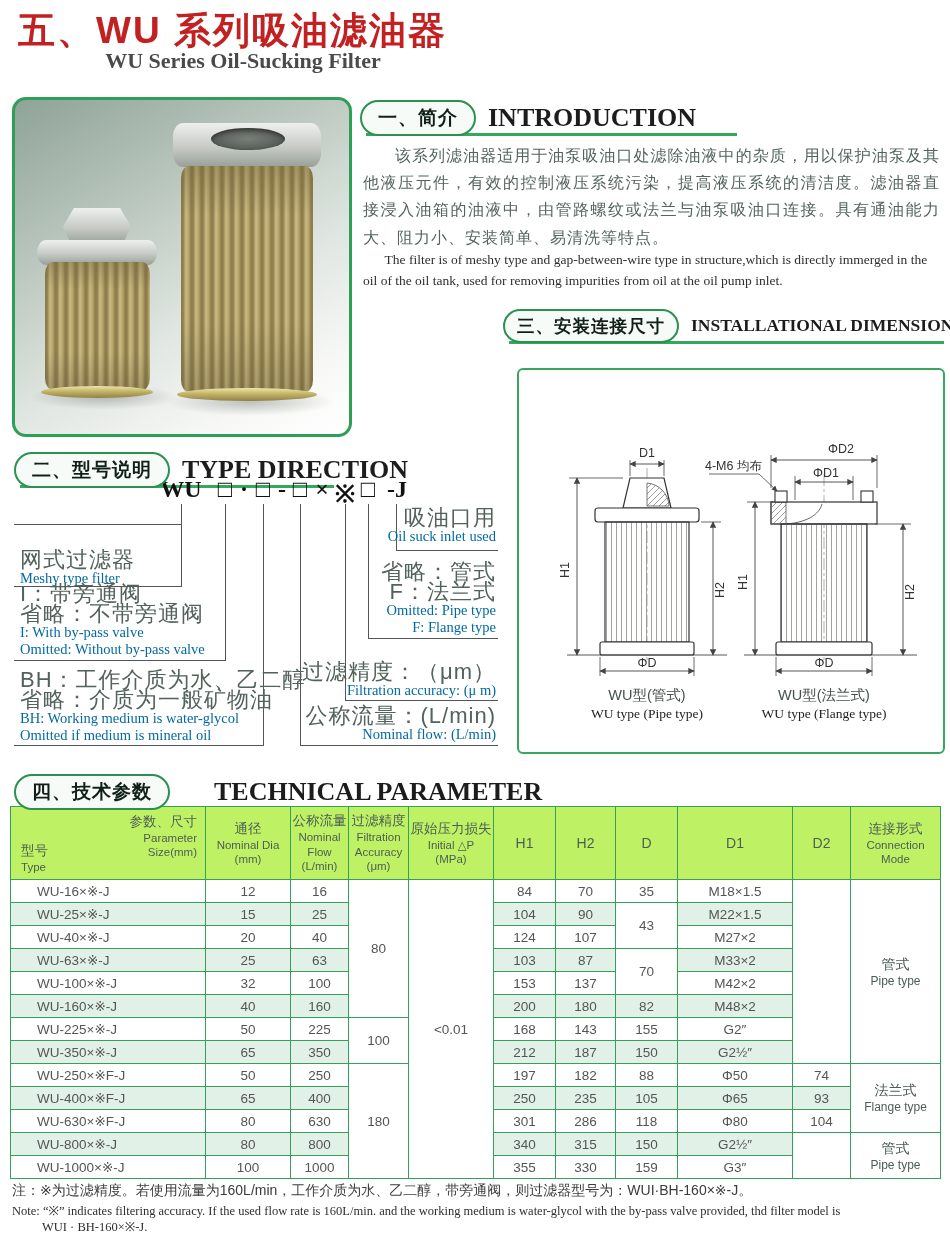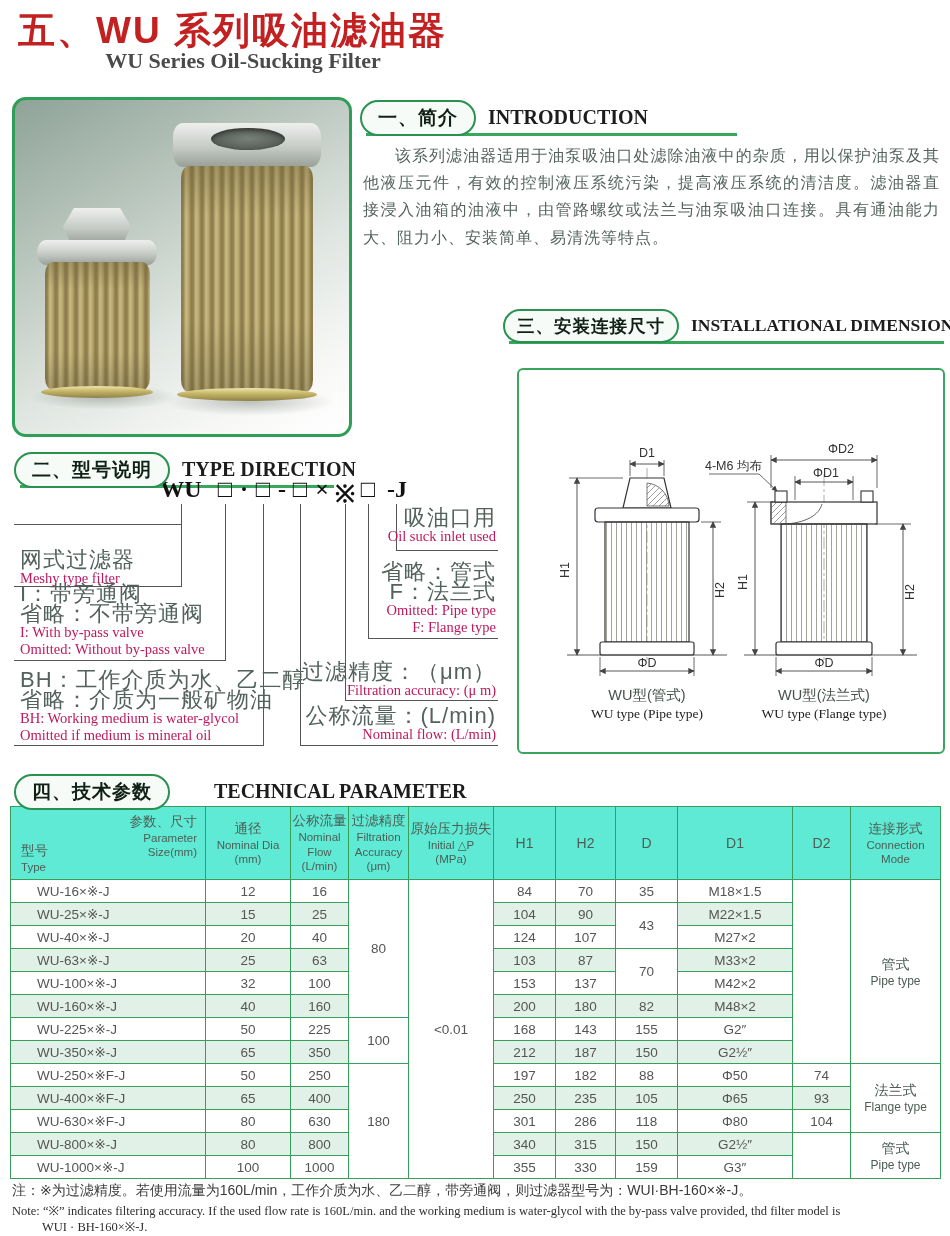--- a/index.html
+++ b/index.html
@@ -10,21 +10,21 @@
   .title-cn{position:absolute;left:18px;top:6px;font-size:37px;font-weight:bold;color:#c32121;letter-spacing:2px;}
   .title-en{position:absolute;left:73px;top:48px;width:340px;text-align:center;
             font-family:"Liberation Serif","DejaVu Serif",serif;font-weight:bold;font-size:22px;color:#4a4a4a;}
 
   
   .sec{position:absolute;height:37px;display:flex;align-items:center;gap:12px;}
   .sec .underline{position:absolute;left:6px;bottom:0;height:3px;background:#35a85b;}
   .pill{position:relative;z-index:2;display:inline-block;border:2px solid #2a9150;border-radius:18px;
         background:#f6fbf7;padding:3px 16px;font-size:19px;font-weight:bold;color:#102016;letter-spacing:1px;white-space:nowrap;}
   .sec-en{position:relative;z-index:2;font-family:"Liberation Serif","DejaVu Serif",serif;
-          font-weight:bold;font-size:20px;color:#1c1c1c;white-space:nowrap;}
+          font-weight:bold;font-size:26px;color:#1c1c1c;white-space:nowrap;}
   .sec.tight .pill{font-size:17.5px;padding:3px 12px;}
   .sec.tight .sec-en{font-size:17.5px;}
 
   
   .photo{position:absolute;left:12px;top:97px;width:334px;height:334px;border:3px solid #2f9e56;border-radius:14px;
          background:linear-gradient(150deg,#8fa398 0%,#b9c6bd 32%,#dfe5e0 60%,#f7f8f6 84%,#ffffff 100%);overflow:hidden;}
   .fshadow{position:absolute;background:radial-gradient(ellipse at center,rgba(60,70,60,.30),transparent 70%);}
   .pleats{position:absolute;
      background:
        linear-gradient(180deg,rgba(110,98,58,.40),rgba(255,255,255,0) 22%,rgba(255,255,255,0) 70%,rgba(90,80,50,.30)),
@@ -45,27 +45,27 @@
   .cap-cn{font-size:14.5px;fill:#47524b;}
   .cap-en{font-size:13.5px;fill:#222;font-family:"Liberation Serif","DejaVu Serif",serif;}
 
   
   .code{position:absolute;left:0;top:476px;height:30px;width:764px;}
   .code span{position:absolute;top:0;text-align:center;font-family:"Liberation Serif","DejaVu Serif",serif;
              font-weight:bold;font-size:24px;color:#111;}
   .conn-line{position:absolute;border-color:#555;}
   .lab{position:absolute;}
   .lab .cn{font-size:22px;line-height:20px;color:#53625b;letter-spacing:1px;}
-  .lab .en{font-size:14.5px;line-height:17px;color:#be185d;font-family:"Liberation Serif","DejaVu Serif",serif;}
+  .lab .en{font-size:14.5px;line-height:17px;color:#0369a1;font-family:"Liberation Serif","DejaVu Serif",serif;}
   .lab.right{text-align:right;width:214px;left:282px;}
 
   
   table.tech{position:absolute;left:10px;top:806px;width:930px;border-collapse:collapse;table-layout:fixed;}
   table.tech th,table.tech td{border:1px solid #36a05b;font-weight:normal;color:#555;text-align:center;padding:0;}
-  table.tech thead th{background:#5eead4;height:72px;}
+  table.tech thead th{background:#bef264;height:72px;}
   table.tech tbody td{height:22px;font-size:13.5px;}
   table.tech tbody tr:nth-child(even){background:#e2f1e7;}
   table.tech td.typec{text-align:left;padding-left:26px;}
   table.tech td.merged{background:#fff;}
   .hdr-cn{font-size:13.5px;color:#4e5e55;}
   .hdr-en{font-size:11.5px;color:#4e5e55;white-space:pre-line;line-height:1.25;}
   .hdr-big{font-size:14px;color:#4e5e55;}
   .diag{position:relative;background-image:linear-gradient(to bottom right,
         rgba(0,0,0,0) 49.6%, #36a05b 49.6%, #36a05b 50.45%, rgba(0,0,0,0) 50.45%);}
   .diag .tr{position:absolute;top:5px;right:8px;text-align:right;}
@@ -104,20 +104,21 @@
       <div class="rim" style="left:162px;top:288px;width:140px;height:13px;"></div>
     </div>
   </div>
 
   <div class="sec" style="left:360px;top:99px;width:380px;">
     <span class="pill">一、简介</span>
     <span class="sec-en">INTRODUCTION</span>
     <span class="underline" style="width:371px;"></span>
   </div>
   <p class="intro-cn">该系列滤油器适用于油泵吸油口处滤除油液中的杂质，用以保护油泵及其他液压元件，有效的控制液压系统污染，提高液压系统的清洁度。滤油器直接浸入油箱的油液中，由管路螺纹或法兰与油泵吸油口连接。具有通油能力大、阻力小、安装简单、易清洗等特点。</p>
+  <p class="intro-en">The filter is of meshy type and gap-between-wire type in structure,which is directly immerged in the oil of the oil tank, used for removing impurities from oil at the oil pump inlet.</p>
 
   <div class="sec tight" style="left:503px;top:307px;width:444px;">
     <span class="pill">三、安装连接尺寸</span>
     <span class="sec-en">INSTALLATIONAL DIMENSIONS</span>
     <span class="underline" style="width:435px;"></span>
   </div>
 
   <div class="drawing-box">
     <svg width="420" height="376" viewBox="0 0 420 376">
       <defs>

